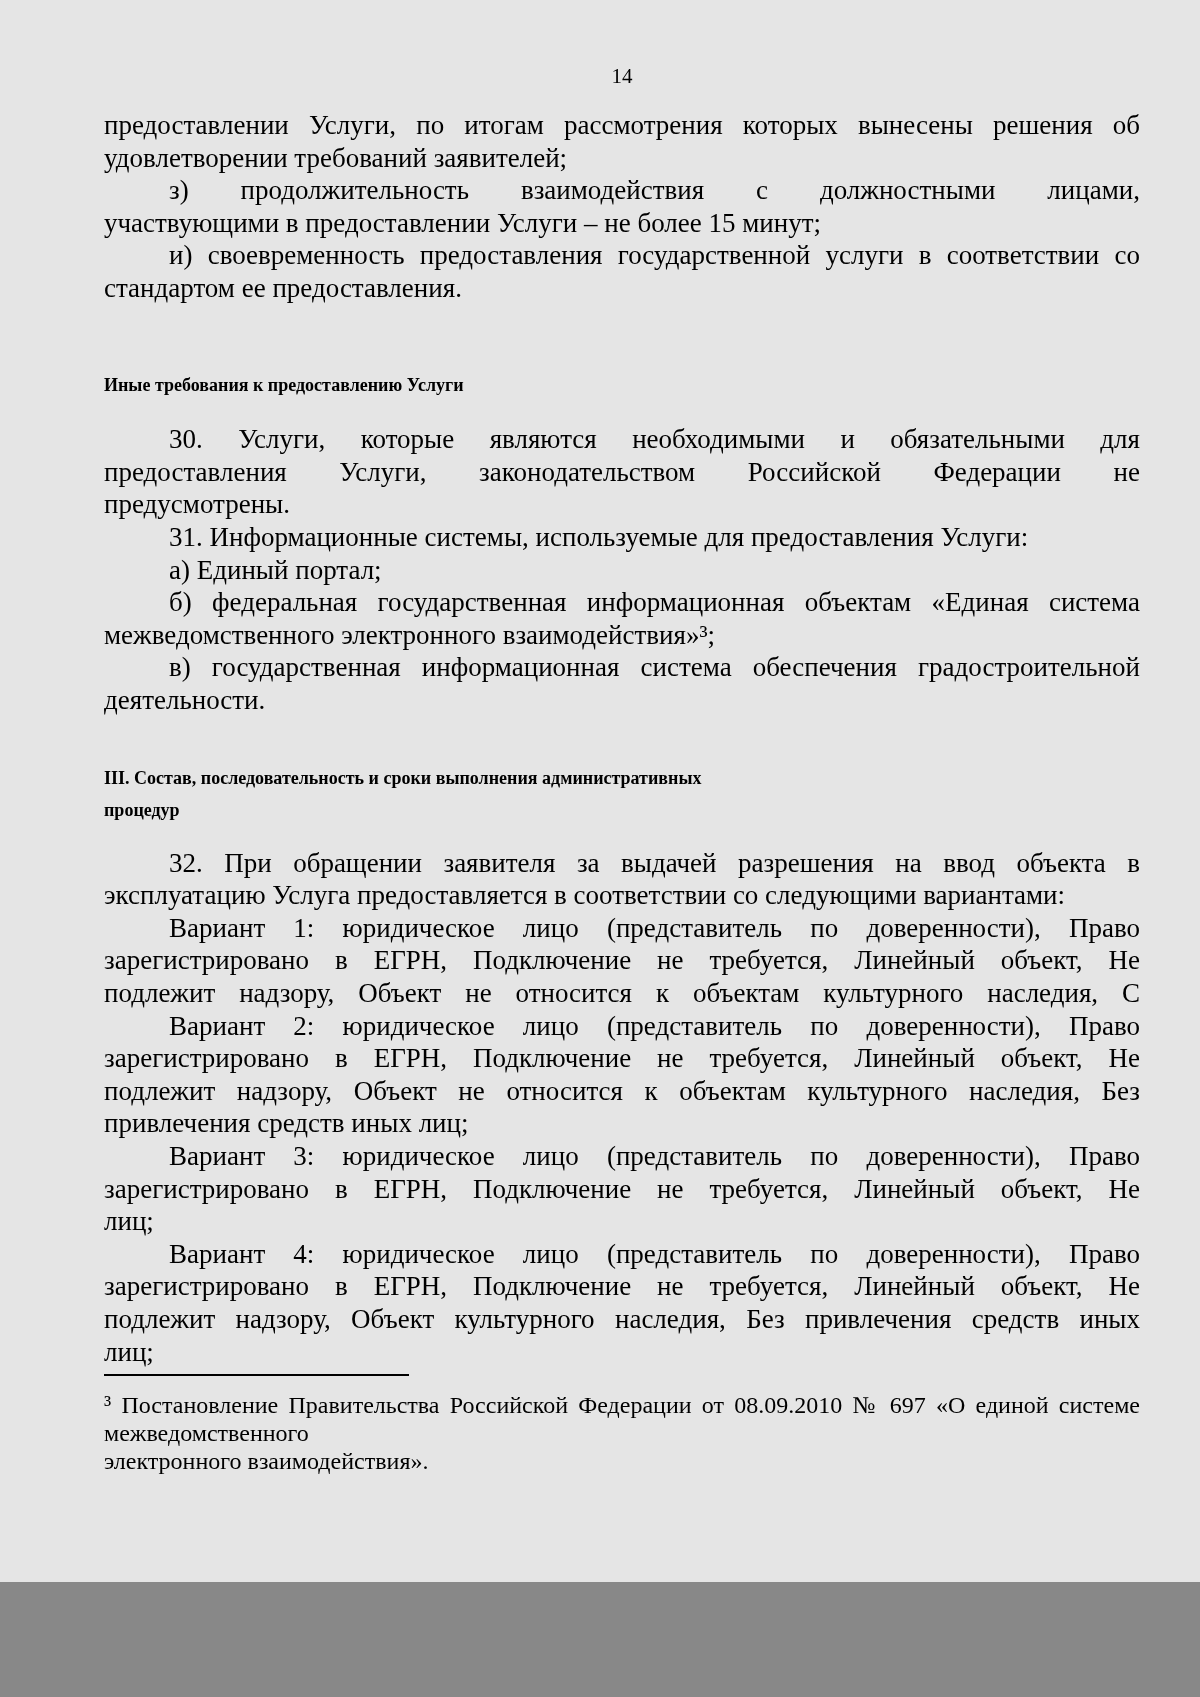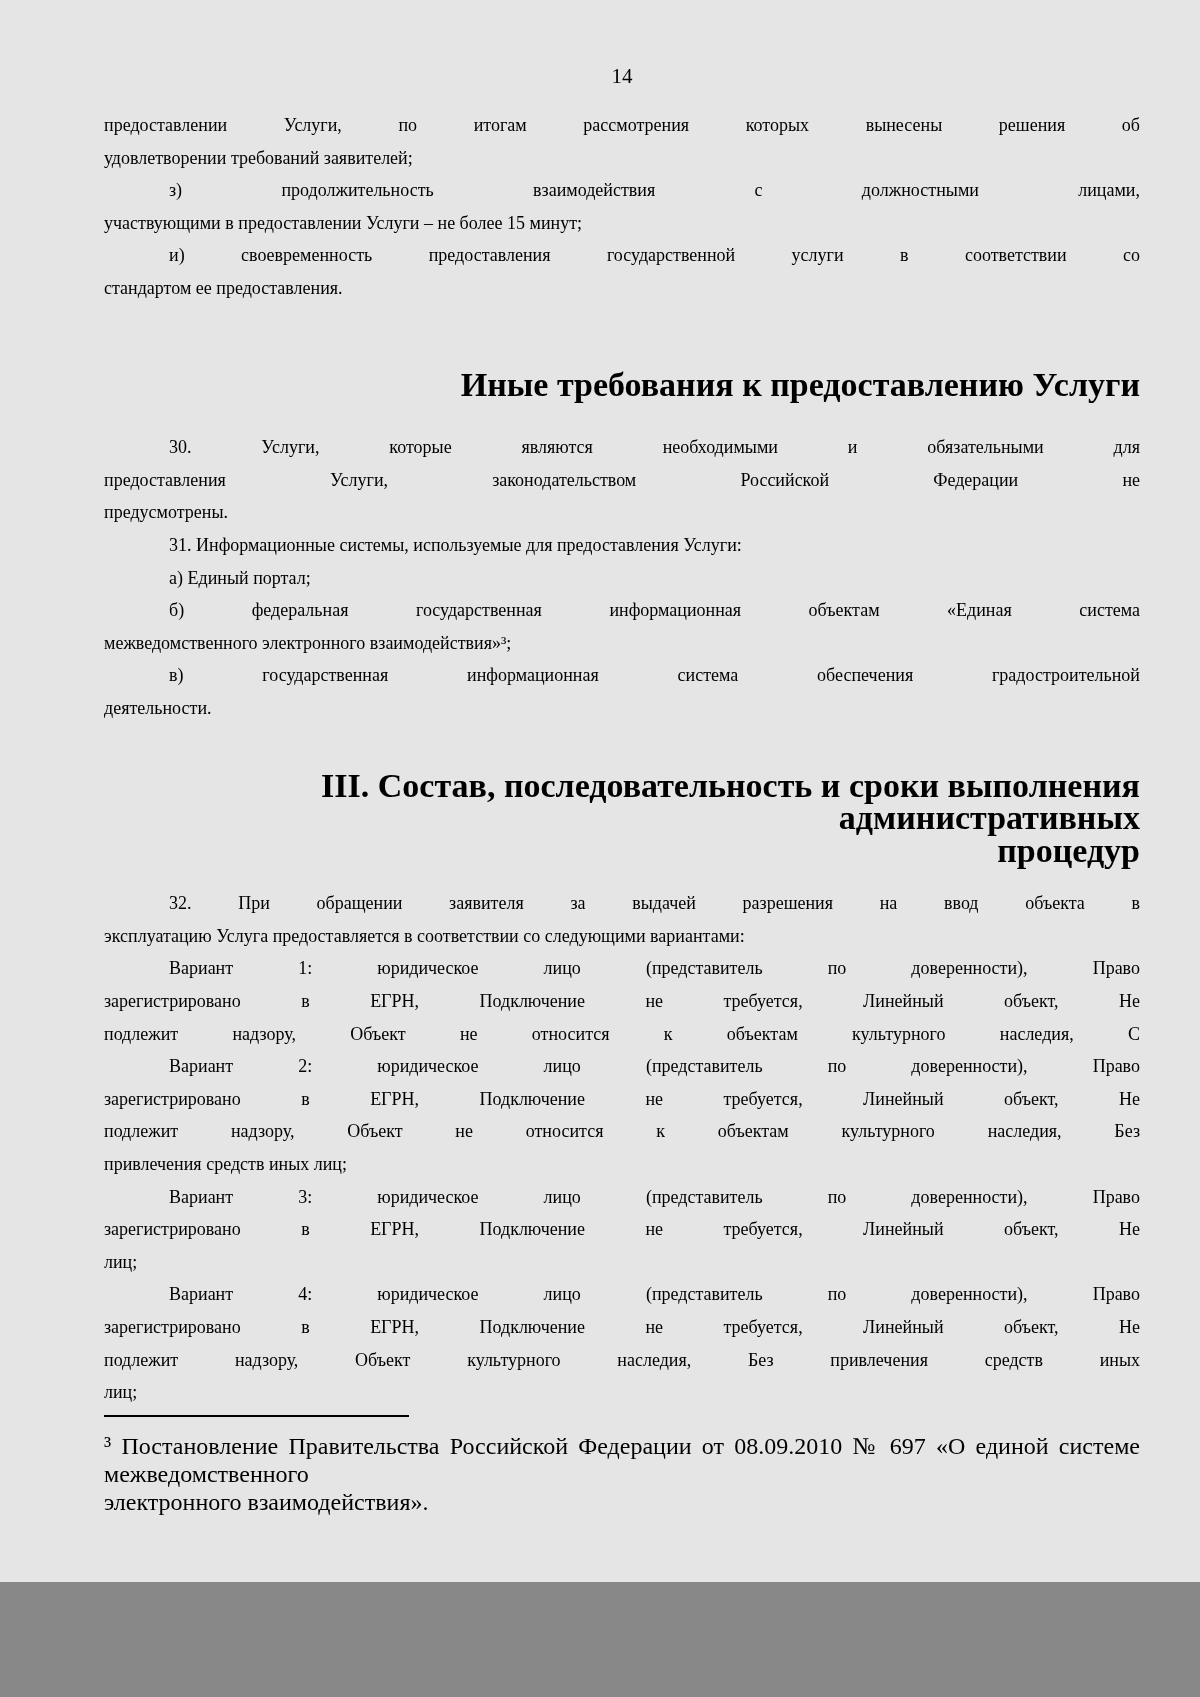--- a/index.html
+++ b/index.html
@@ -19,40 +19,40 @@
   .page-number {
     text-align: center;
     font-size: 21px;
     line-height: 24px;
     color: #000000;
   }
 
   .doc-body { margin-top: 21px; }
 
   .block.body {
-    font-size: 18px;
+    font-size: 27px;
     line-height: 32.6px;
   }
   .block.heading {
-    font-size: 34px;
+    font-size: 18px;
     line-height: 32.6px;
     font-weight: bold;
-    text-align: right;
+    text-align: left;
   }
 
   .line { white-space: normal; }
   .line.fill {
     text-align: justify;
     text-align-last: justify;
   }
   .line.indent { padding-left: 65px; }
 
   
   [data-block-id="heading-other-requirements"] { margin-top: 64px; }
-  [data-block-id="para-30"]                    { margin-top: 30px; }
+  [data-block-id="para-30"]                    { margin-top: 22px; }
   [data-block-id="heading-section-3"]          { margin-top: 45px; }
   [data-block-id="heading-variants-list"]      { margin-top: 48px; }
   [data-block-id="para-32"]                    { margin-top: 20px; font-family: Liberation Serif, serif; }
 
   .footnote-sep {
     margin-top: 6px;
     width: 305px;
     border-top: 2px solid #000000;
   }
   .footnote {

